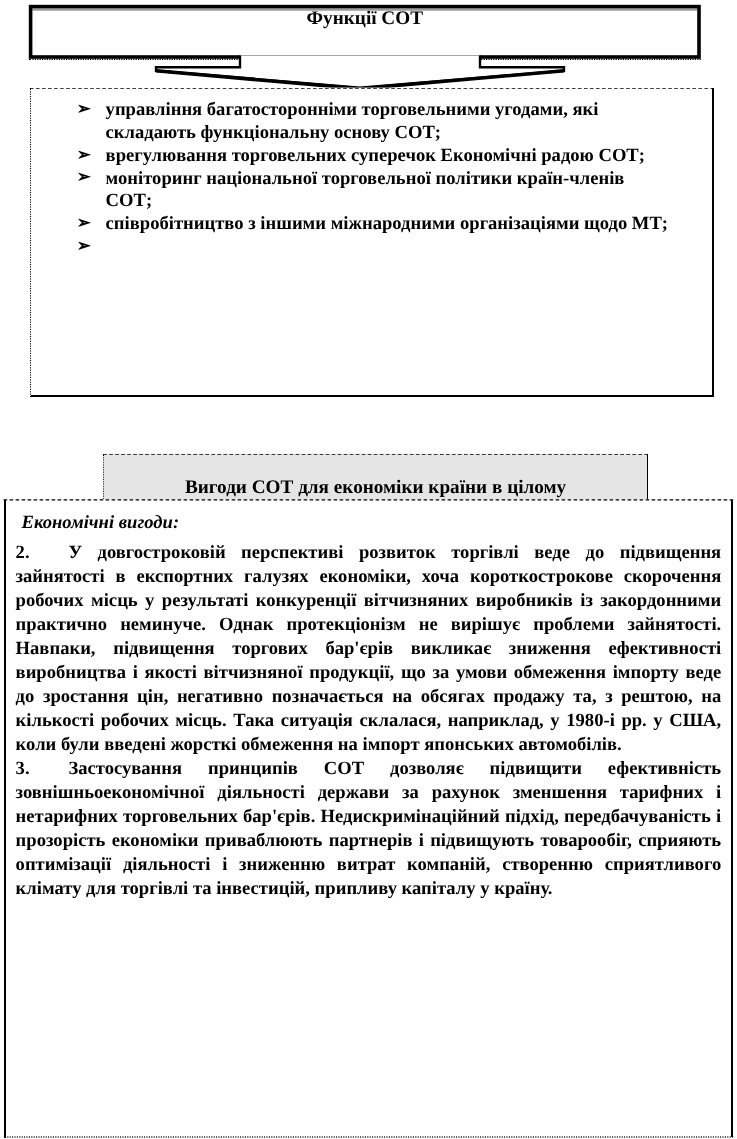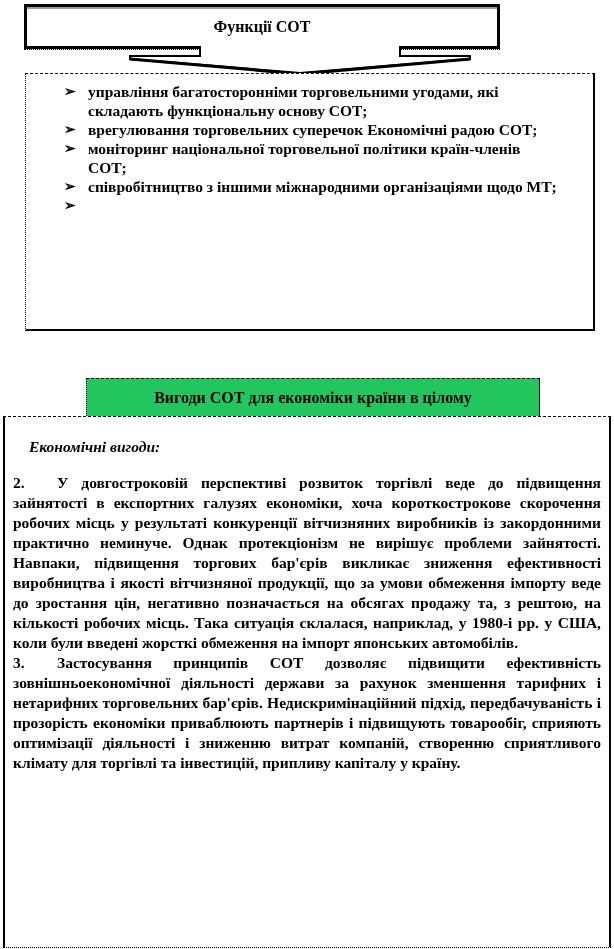--- a/index.html
+++ b/index.html
@@ -3,25 +3,25 @@
   <meta charset="utf-8">
   <style>
     html, body { margin: 0; padding: 0; background: #ffffff; }
     body {
       width: 614px; height: 949px; position: relative; overflow: hidden;
       font-family: "Liberation Serif", "DejaVu Serif", serif;
       color: #000;
     }
     
     .top-box {
-      position: absolute; left: 24px; top: 4px; width: 476px; height: 45px;
+      position: absolute; left: 24px; top: 4px; width: 560px; height: 45px;
       border: 3px solid #000; border-right-width: 3px;
       box-sizing: border-box;
       box-shadow: inset 0 2px 0 #9a9a9a;
-      display: flex; align-items: center; justify-content: center;
+      display: flex; justify-content: center;
       background: #fff;
     }
     .top-box::after {
       content: ""; position: absolute; left: -3px; right: -3px; bottom: -4px; height: 1px;
       border-bottom: 1px dotted #000;
     }
     .top-title { font-weight: bold; font-size: 16px; }
     
     .arrow-svg { position: absolute; left: 0; top: 46px; width: 614px; height: 30px; }
 
@@ -45,39 +45,39 @@
       position: absolute; left: 0; top: 0; font-size: 14px;
     }
 
     
     .benefits-head {
       position: absolute; left: 86px; top: 378px; width: 454px; height: 38px;
       box-sizing: border-box;
       border-top: 1px dashed #000;
       border-left: 1px dotted #000;
       border-right: 1px solid #000;
-      display: flex; align-items: center; justify-content: center;
-      background: #22c55e;
+      display: flex; align-items: flex-end; justify-content: center;
+      background: #e5e5e5;
     }
     .benefits-title { font-weight: bold; font-size: 16px; }
 
     
     .benefits-body {
       position: absolute; left: 3px; top: 416px; width: 608px; height: 532px;
       box-sizing: border-box;
       border-top: 1px dashed #000;
       border-left: 2px solid #000;
       border-right: 2px solid #000;
       border-bottom: 1px dotted #000;
       padding: 4px 8px 0 8px;
       background: #fff;
     }
     .econ-heading {
       font-weight: bold; font-style: italic; font-size: 15.5px; line-height: 20px;
-      margin: 16px;
+      margin: 5px;
     }
     .benefit-para {
       font-weight: bold; font-size: 15.5px; line-height: 20px;
       text-align: justify; margin: 0;
     }
     .benefit-num { display: inline-block; width: 44px; }
   </style>
 </head>
 <body>
 

